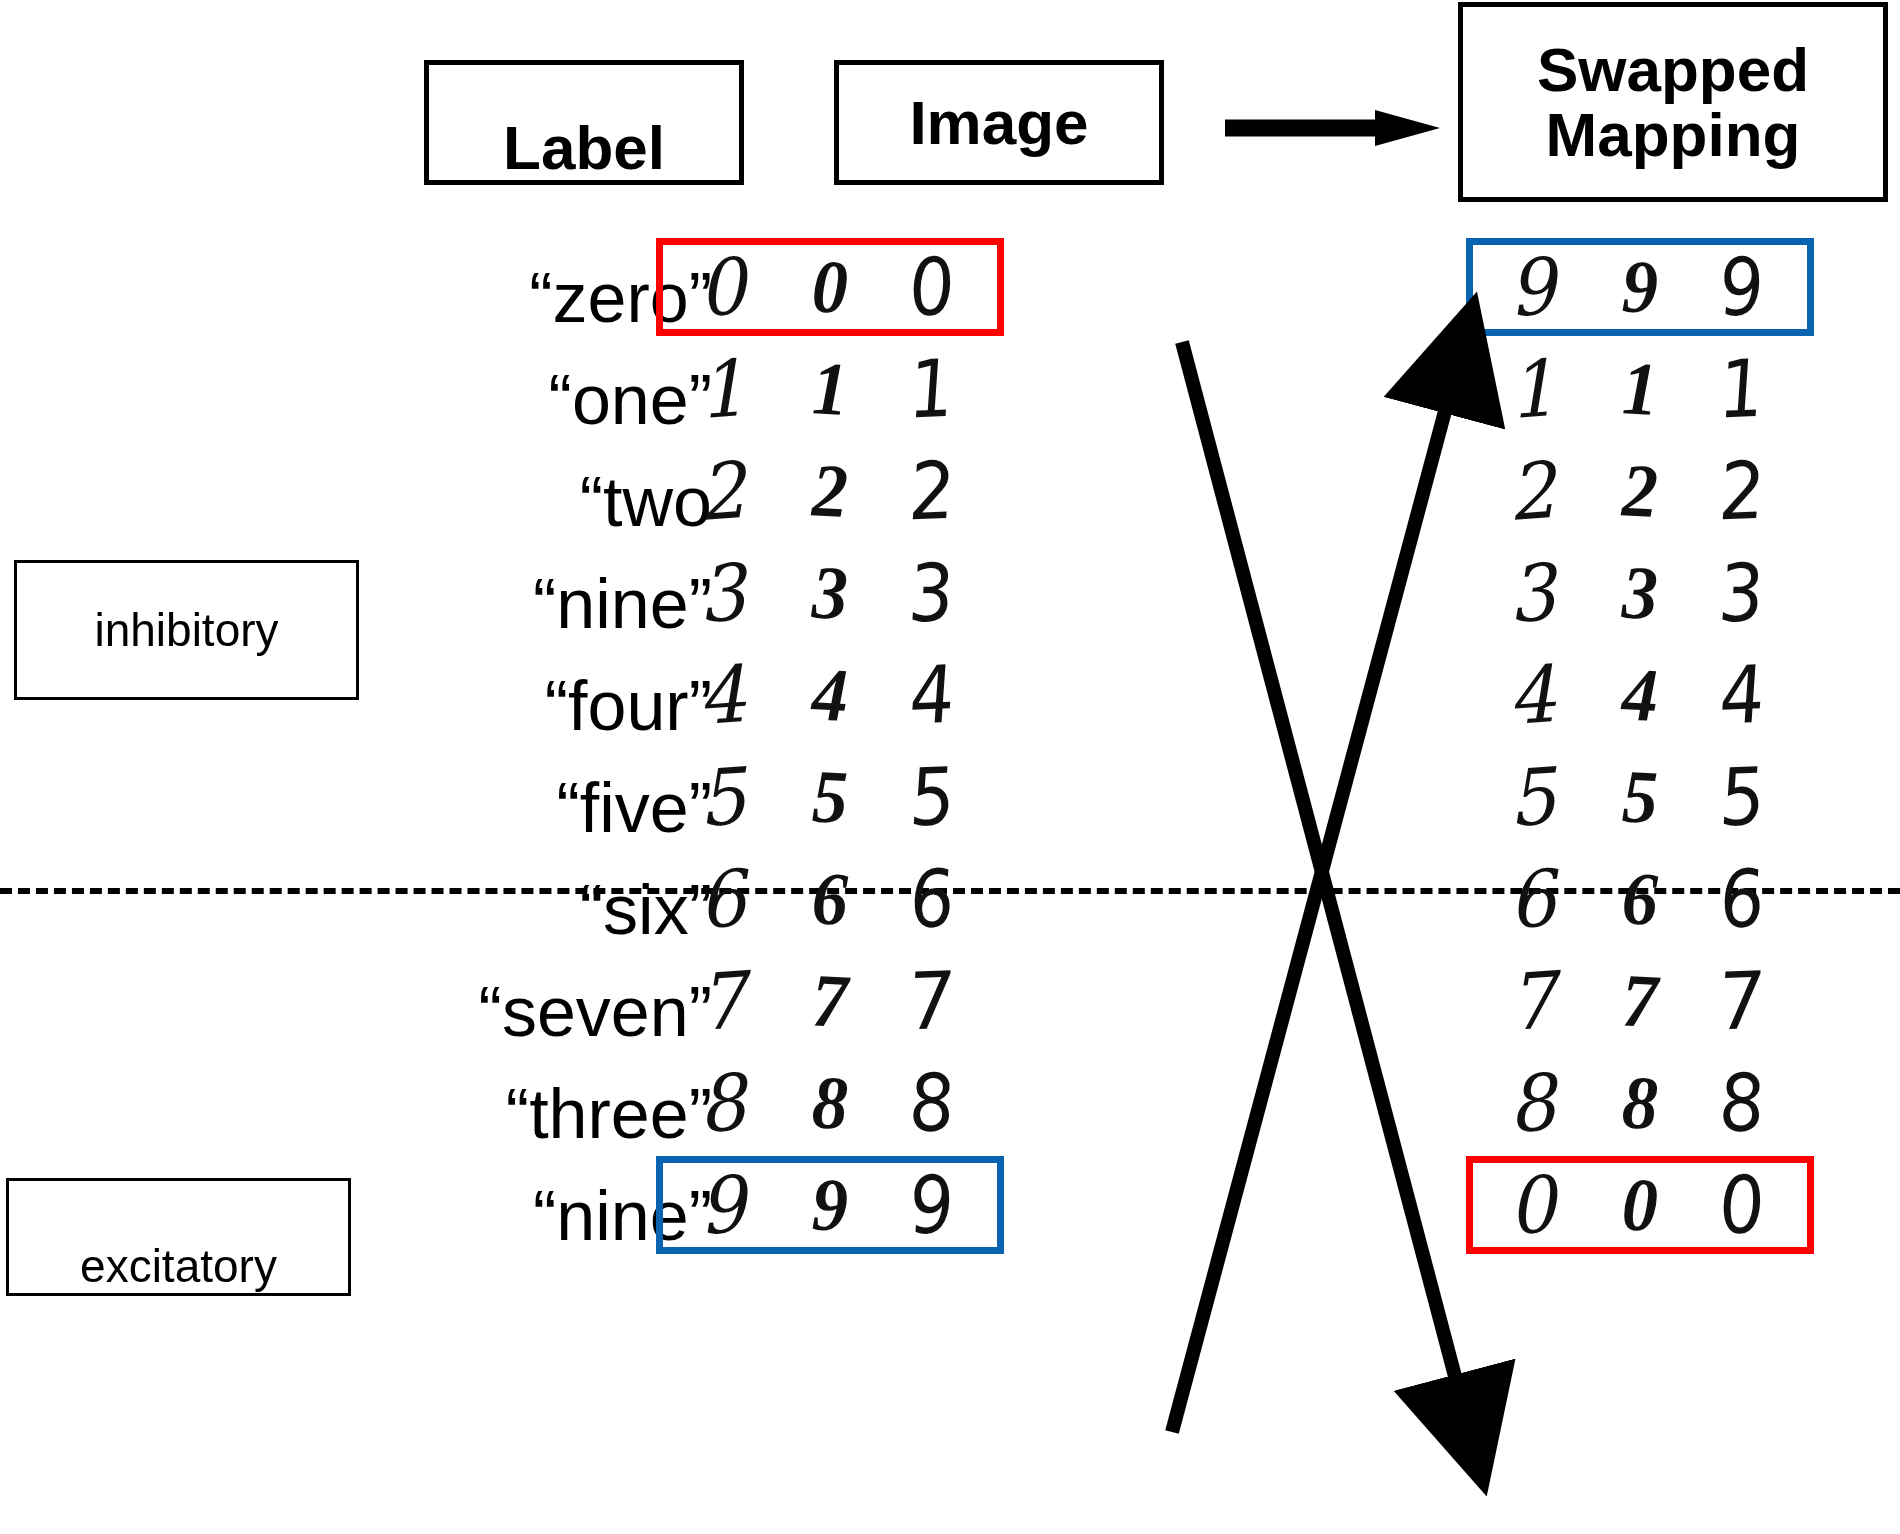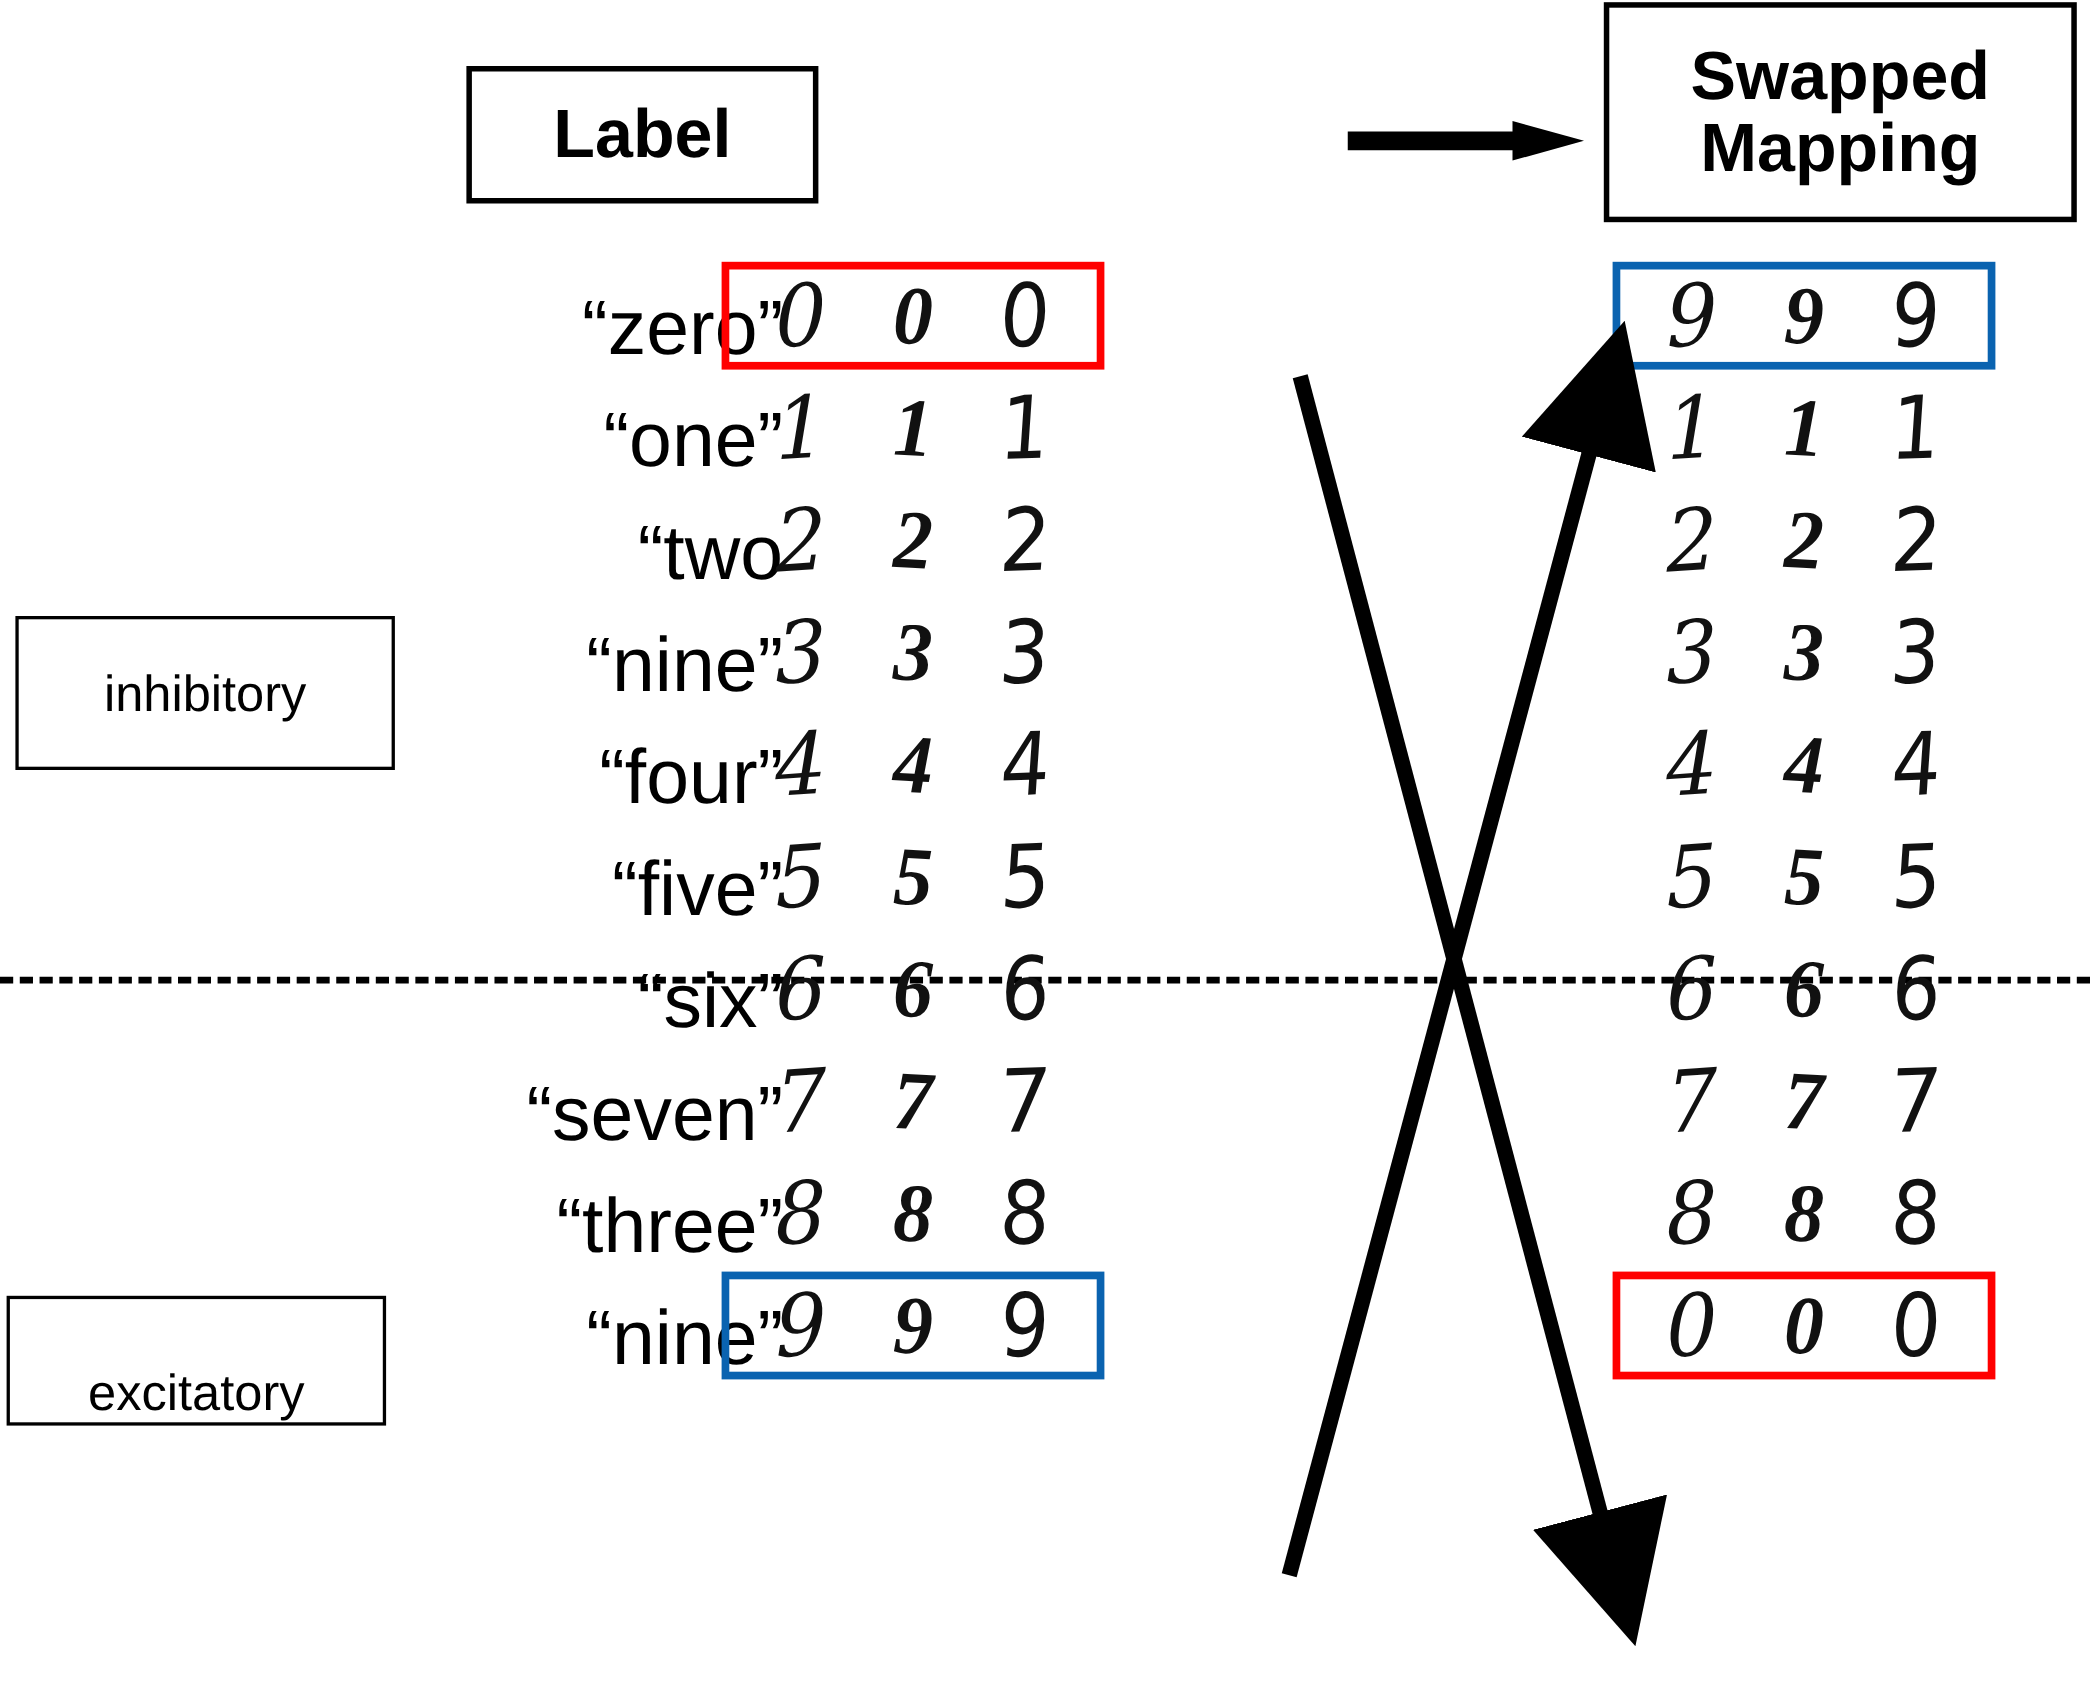--- a/index.html
+++ b/index.html
@@ -23,21 +23,21 @@
     border: 5px solid #000000;
     background: #ffffff;
     display: flex;
     align-items: center;
     justify-content: center;
     text-align: center;
     font-weight: bold;
     color: #000000;
     line-height: 1.05;
   }
-  #hdr-label  { left: 424px;  top: 60px;  width: 320px; height: 125px; font-size: 62px; }
+  #hdr-label  { left: 424px;  top: 60px;  width: 320px; height: 125px; font-size: 62px; align-items: flex-end; }
   #hdr-image  { left: 834px;  top: 60px;  width: 330px; height: 125px; font-size: 62px; }
   #hdr-swap   { left: 1458px; top: 2px;  width: 430px; height: 200px; font-size: 62px; padding: 0 10px;}
 
   
   #top-arrow {
     position: absolute;
     left: 1225px;
     top: 108px;
     width: 215px;
     height: 40px;
@@ -143,20 +143,23 @@
 </style>
 </head>
 <body>
 
 <div id="figure">
 
   <div class="hdr-box" id="hdr-label">
     <span>Label</span>
   </div>
 
+  <div class="hdr-box" id="hdr-image">
+    <span>Image</span>
+  </div>
 
   <svg id="top-arrow" viewBox="0 0 215 40">
     <line x1="0" y1="20" x2="160" y2="20" stroke="#000" stroke-width="17"></line>
     <polygon points="150,2 215,20 150,38" fill="#000"></polygon>
   </svg>
 
   <div class="hdr-box" id="hdr-swap">
     <span>Swapped Mapping</span>
   </div>
 

